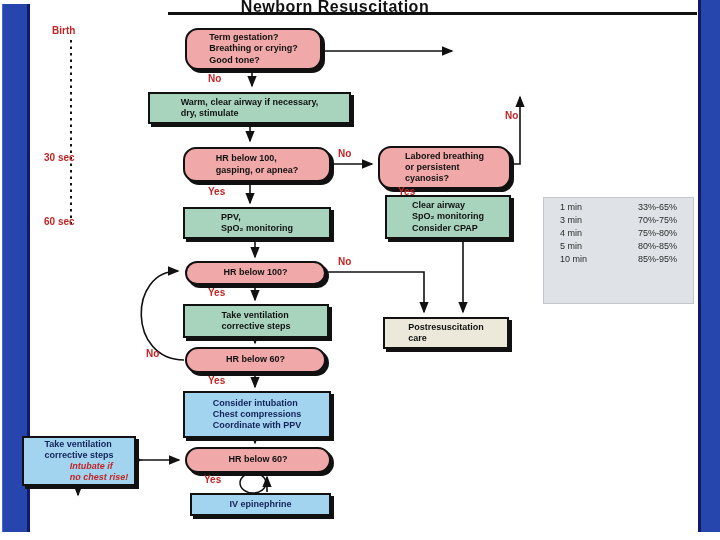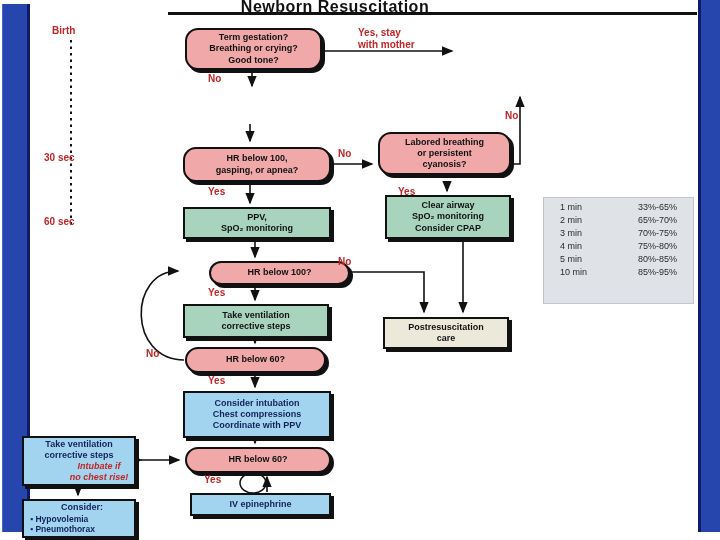--- a/index.html
+++ b/index.html
@@ -5,21 +5,21 @@
   html,body{margin:0;padding:0;}
   body{font-family:"Liberation Sans",sans-serif;background:#fff;}
   #slide{position:relative;width:720px;height:540px;background:#fff;overflow:hidden;padding-left:48px;}
   .side-bar{position:absolute;background:#2646ad;}
   #left-bar{left:2px;top:4px;width:24px;height:528px;border-right:3px solid #101a66;border-left:1px solid #4a66c8;}
   #right-bar{left:698px;top:0;width:20px;height:532px;border-left:3px solid #101a66;}
   #title{position:absolute;left:190px;top:-2px;width:290px;text-align:center;
          font-size:16px;font-weight:bold;letter-spacing:.5px;color:#111;}
   #title-rule{position:absolute;left:168px;top:12px;width:529px;height:3px;background:#111;}
   .box{position:absolute;border:2px solid #111;box-shadow:3px 3px 0 #111;
-       font-weight:bold;font-size:9px;line-height:1.25;text-align:center;color:#111;
+       font-weight:bold;font-size:9px;line-height:1.25;text-align:left;color:#111;
        display:flex;align-items:center;justify-content:center;white-space:pre-line;box-sizing:border-box;}
   .pink{background:#f0a8a8;border-radius:13px;}
   .green{background:#a8d4be;}
   .blue{background:#a3d4ef;color:#12225a;}
   .beige{background:#ece9db;}
   .red-label{position:absolute;color:#c22525;font-weight:bold;font-size:10px;
              text-align:left;white-space:pre-line;line-height:1.2;}
   .red-warning{color:#c22525;font-style:italic;font-weight:bold;margin-left:40px;}
   #routine-box{flex-direction:column;align-items:flex-start;padding:3px 6px 3px 5px;text-align:left;}
   #routine-box .rc-title{align-self:center;font-size:9.5px;margin-bottom:1px;}
@@ -77,57 +77,53 @@
   </svg>
 
   <div class="red-label" style="left:52px;top:25px;width:38px;">Birth</div>
   <div class="red-label" style="left:44px;top:152px;width:48px;">30 sec</div>
   <div class="red-label" style="left:44px;top:216px;width:48px;">60 sec</div>
 
   <div class="box pink" style="left:185px;top:28px;width:137px;height:42px;">Term gestation?
 Breathing or crying?
 Good tone?</div>
 
-  <div class="red-label" style="left:358px;top:27px;width:84px;">Yes, stay
-with mother</div>
 
 
   <div class="red-label" style="left:208px;top:73px;width:30px;">No</div>
 
+  <div class="box green" style="left:148px;top:92px;width:203px;height:32px;">Warm, clear airway if necessary,
+dry, stimulate</div>
 
   <div class="box pink" style="left:183px;top:147px;width:148px;height:35px;">HR below 100,
 gasping, or apnea?</div>
   <div class="red-label" style="left:338px;top:148px;width:30px;">No</div>
   <div class="red-label" style="left:505px;top:110px;width:30px;">No</div>
 
-  <div class="box pink" style="left:378px;top:132px;width:133px;height:43px;">Labored breathing
+  <div class="box pink" style="left:378px;top:146px;width:133px;height:43px;">Labored breathing
 or persistent
 cyanosis?</div>
 
   <div class="red-label" style="left:208px;top:186px;width:34px;">Yes</div>
   <div class="red-label" style="left:398px;top:186px;width:34px;">Yes</div>
 
   <div class="box green" style="left:183px;top:207px;width:148px;height:32px;">PPV,
 SpO₂ monitoring</div>
   <div class="box green" style="left:385px;top:195px;width:126px;height:44px;">Clear airway
 SpO₂ monitoring
 Consider CPAP</div>
 
-  <div class="box pink" style="left:185px;top:261px;width:141px;height:24px;margin-left:24px;">HR below 100?</div>
+  <div class="box pink" style="left:185px;top:261px;width:141px;height:24px;">HR below 100?</div>
   <div class="red-label" style="left:338px;top:256px;width:30px;">No</div>
   <div class="red-label" style="left:208px;top:287px;width:34px;">Yes</div>
 
   <div id="spo2-table">
     <div class="spo2-row">
         <span>1 min</span>
         <span>33%-65%</span>
-      </div>
-    <div class="spo2-row">
-        <span>2 min</span>
-        <span>65%-70%</span>
       </div>
     <div class="spo2-row">
         <span>3 min</span>
         <span>70%-75%</span>
       </div>
     <div class="spo2-row">
         <span>4 min</span>
         <span>75%-80%</span>
       </div>
     <div class="spo2-row">
@@ -159,18 +155,13 @@
 
   <div class="box blue" style="left:190px;top:493px;width:141px;height:23px;">IV epinephrine</div>
 
   <div class="box blue" id="vent-left-box" style="left:22px;top:436px;width:114px;height:50px;">
     <span>Take ventilation
 corrective steps</span>
     <span class="red-warning">Intubate if
 no chest rise!</span>
   </div>
 
-  <div class="box blue" id="consider-box" style="left:22px;top:499px;width:114px;height:39px;">
-    <span class="c-title">Consider:</span>
-    <span class="bullet-item sq-item" style="font-size:8.5px;">Hypovolemia</span>
-    <span class="bullet-item sq-item" style="font-size:8.5px;">Pneumothorax</span>
-  </div>
 </div>
 
 </body></html>

